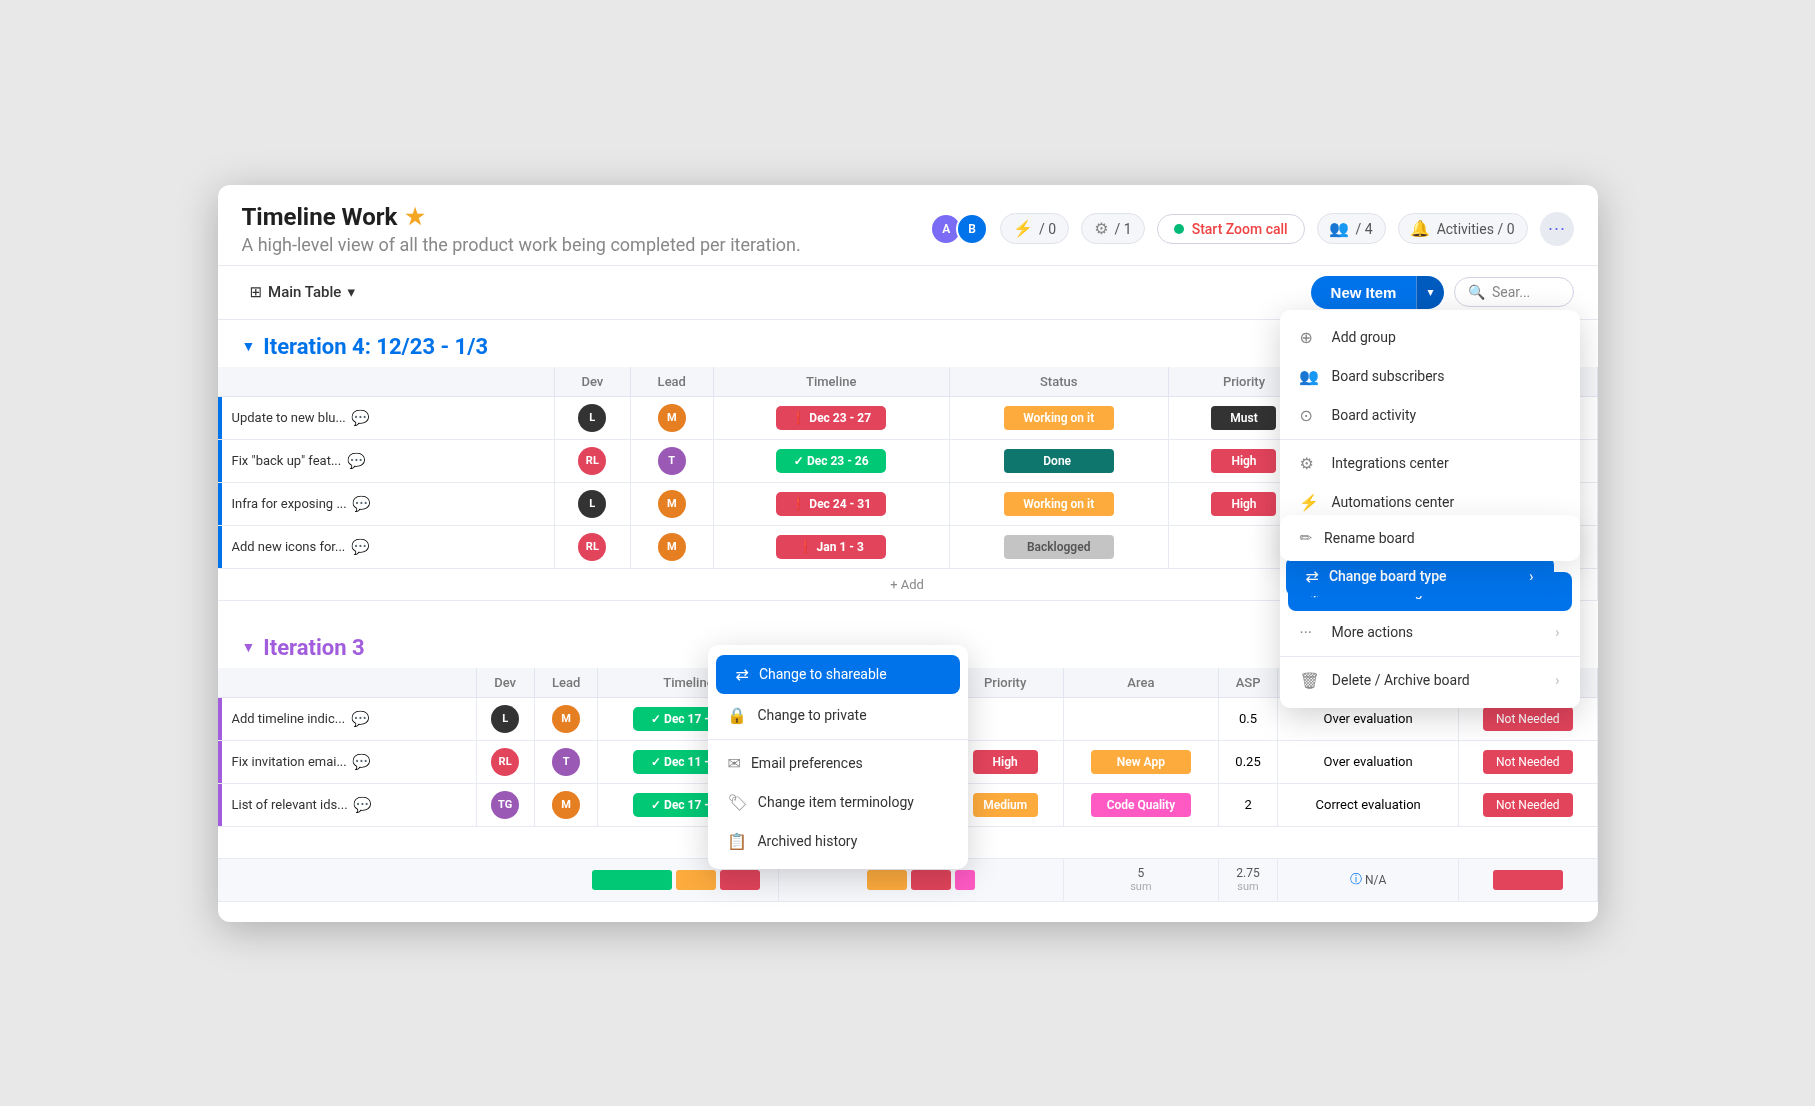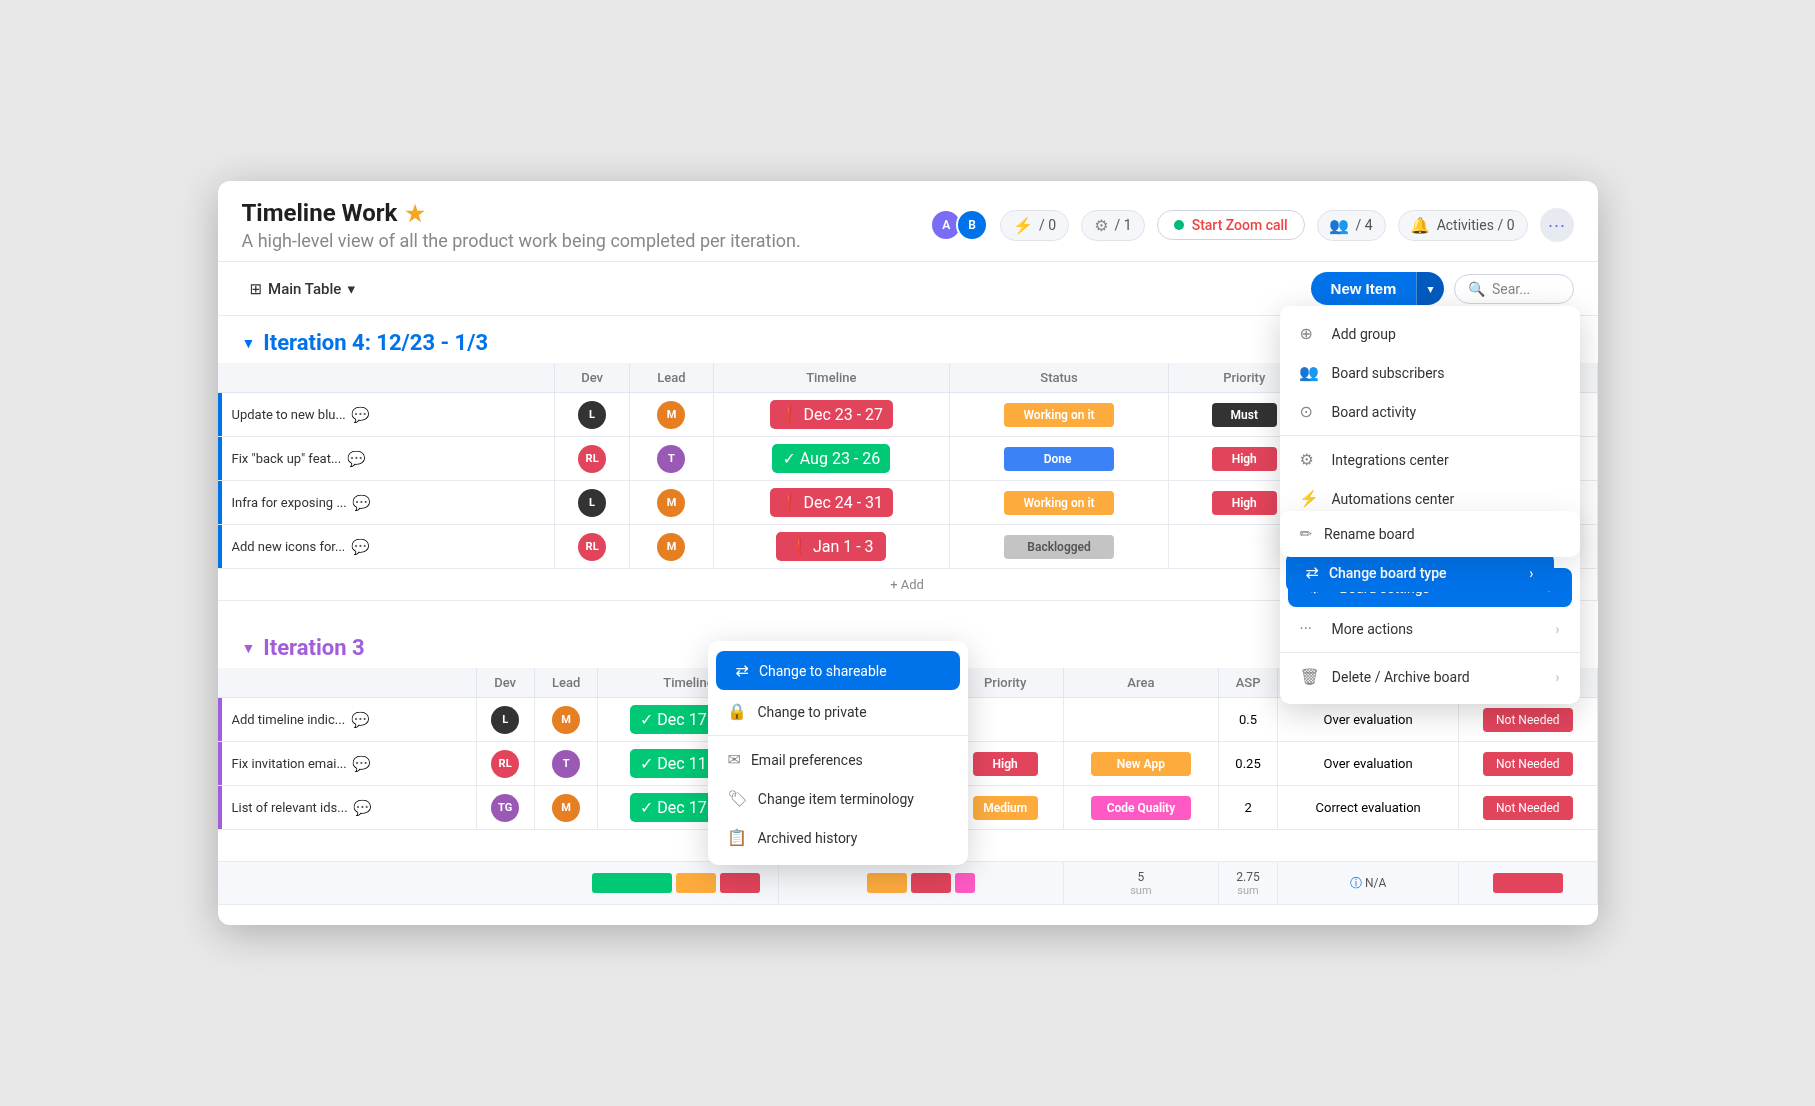--- a/index.html
+++ b/index.html
@@ -237,21 +237,21 @@
       border-radius: 4px;
       padding: 5px 14px;
       font-size: 12px;
       font-weight: 600;
       color: #fff;
       display: inline-block;
       min-width: 110px;
       text-align: center;
     }
     .status-badge.working { background: #fdab3d; }
-    .status-badge.done { background: #3b82f6; padding-left: 11px; }
+    .status-badge.done { background: #0f766e; padding-left: 11px; }
     .status-badge.backlogged { background: #c4c4c4; color: #555; }
     .priority-badge {
       border-radius: 4px;
       padding: 5px 10px;
       font-size: 12px;
       font-weight: 600;
       color: #fff;
       min-width: 65px;
       display: inline-block;
     }
@@ -277,22 +277,22 @@
       font-size: 12px;
       font-weight: 400;
       color: #fff;
       background: #e2445c;
       min-width: 90px;
       display: inline-block;
     }
     .timeline-badge {
       border-radius: 5px;
       padding: 5px 10px;
-      font-size: 16px;
-      font-weight: 400;
+      font-size: 12px;
+      font-weight: 700;
       color: #fff;
       display: inline-flex;
       align-items: center;
       gap: 4px;
       min-width: 110px;
       justify-content: center;
     }
     .timeline-badge.red { background: #e2445c; }
     .timeline-badge.green { background: #00c875; }
     .add-row {
@@ -468,21 +468,21 @@
                 <div style="display:flex;justify-content:center;">
                   <div class="avatar-sm" style="background:#e2445c;">RL</div>
                 </div>
               </td>
               <td>
                 <div style="display:flex;justify-content:center;">
                   <div class="avatar-sm" style="background:#9b59b6;">T</div>
                 </div>
               </td>
               <td>
-                <span class="timeline-badge green">✓ Aug 23 - 26</span>
+                <span class="timeline-badge green">✓ Dec 23 - 26</span>
               </td>
               <td>
                 <span class="status-badge done">Done</span>
               </td>
               <td>
                 <span class="priority-badge high">High</span>
               </td>
               <td>
                 <span class="area-badge functionality">Functionality</span>
               </td>

